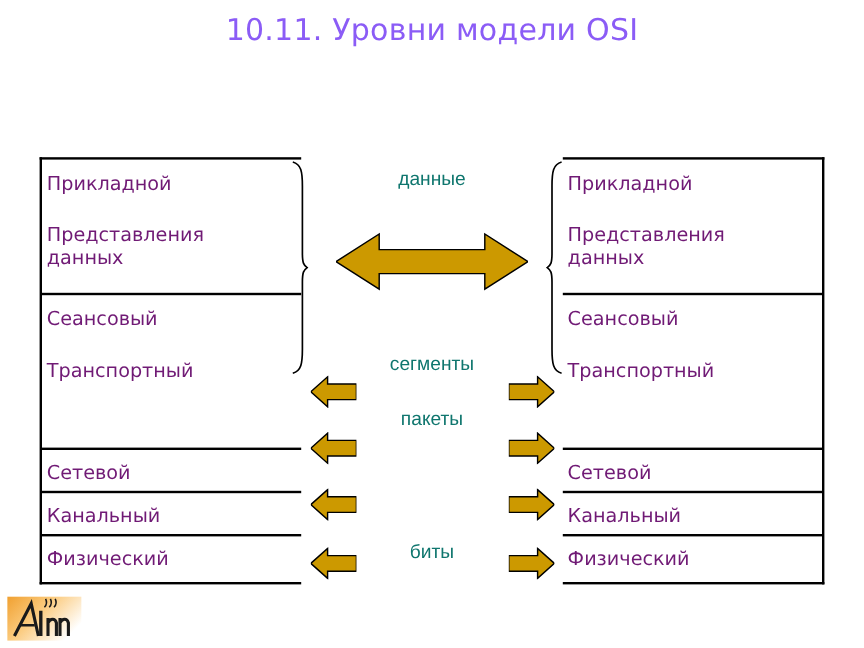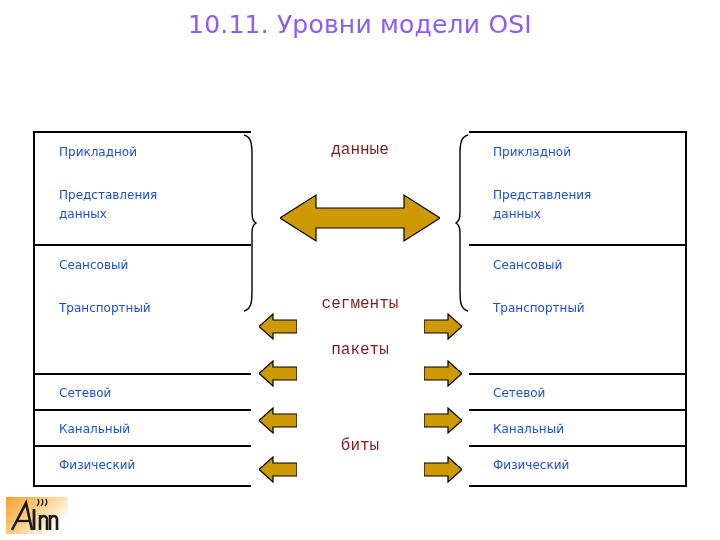--- a/index.html
+++ b/index.html
@@ -43,23 +43,23 @@
 
   .layer-group {
     box-sizing: border-box;
     border-bottom: 2px solid #000;
     position: relative;
   }
   .layer-group:last-child { border-bottom: none; }
 
   .layer-label {
     position: absolute;
-    left: 24px;
-    font-size: 12px;
-    color: #1d4ed8;
+    left: 4px;
+    font-size: 16px;
+    color: #701a75;
     line-height: 19px;
     white-space: pre-line;
     font-family: "DejaVu Sans", sans-serif;
   }
 
   
   .g-upper { height: 113px; }   
   .g-mid   { height: 129px; }   
   .g-row   { height: 36px; }    
 
@@ -73,29 +73,29 @@
     left: 251px;
     top: 131px;
     width: 218px;
     height: 356px;
   }
   .pdu-label {
     position: absolute;
     width: 218px;
     text-align: center;
     font-size: 16px;
-    color: #7f1d1d;
-    font-family: Liberation Mono, monospace;
+    color: #0f766e;
+    font-family: Liberation Sans, sans-serif;
     white-space: nowrap;
   }
   #pdu-0 { top: 10px;  }
   #pdu-1 { top: 164px; }
   #pdu-2 { top: 210px; }
   #pdu-3 { top: 258px; }
-  #pdu-4 { top: 306px; }
+  #pdu-4 { top: 321px; }
 
   
   .brace { position: absolute; }
   #brace-left  { left: 243px; top: 133px; }
   #brace-right { left: 455px; top: 133px; }
 
   
   #big-arrow {
     position: absolute;
     left: 280px;

